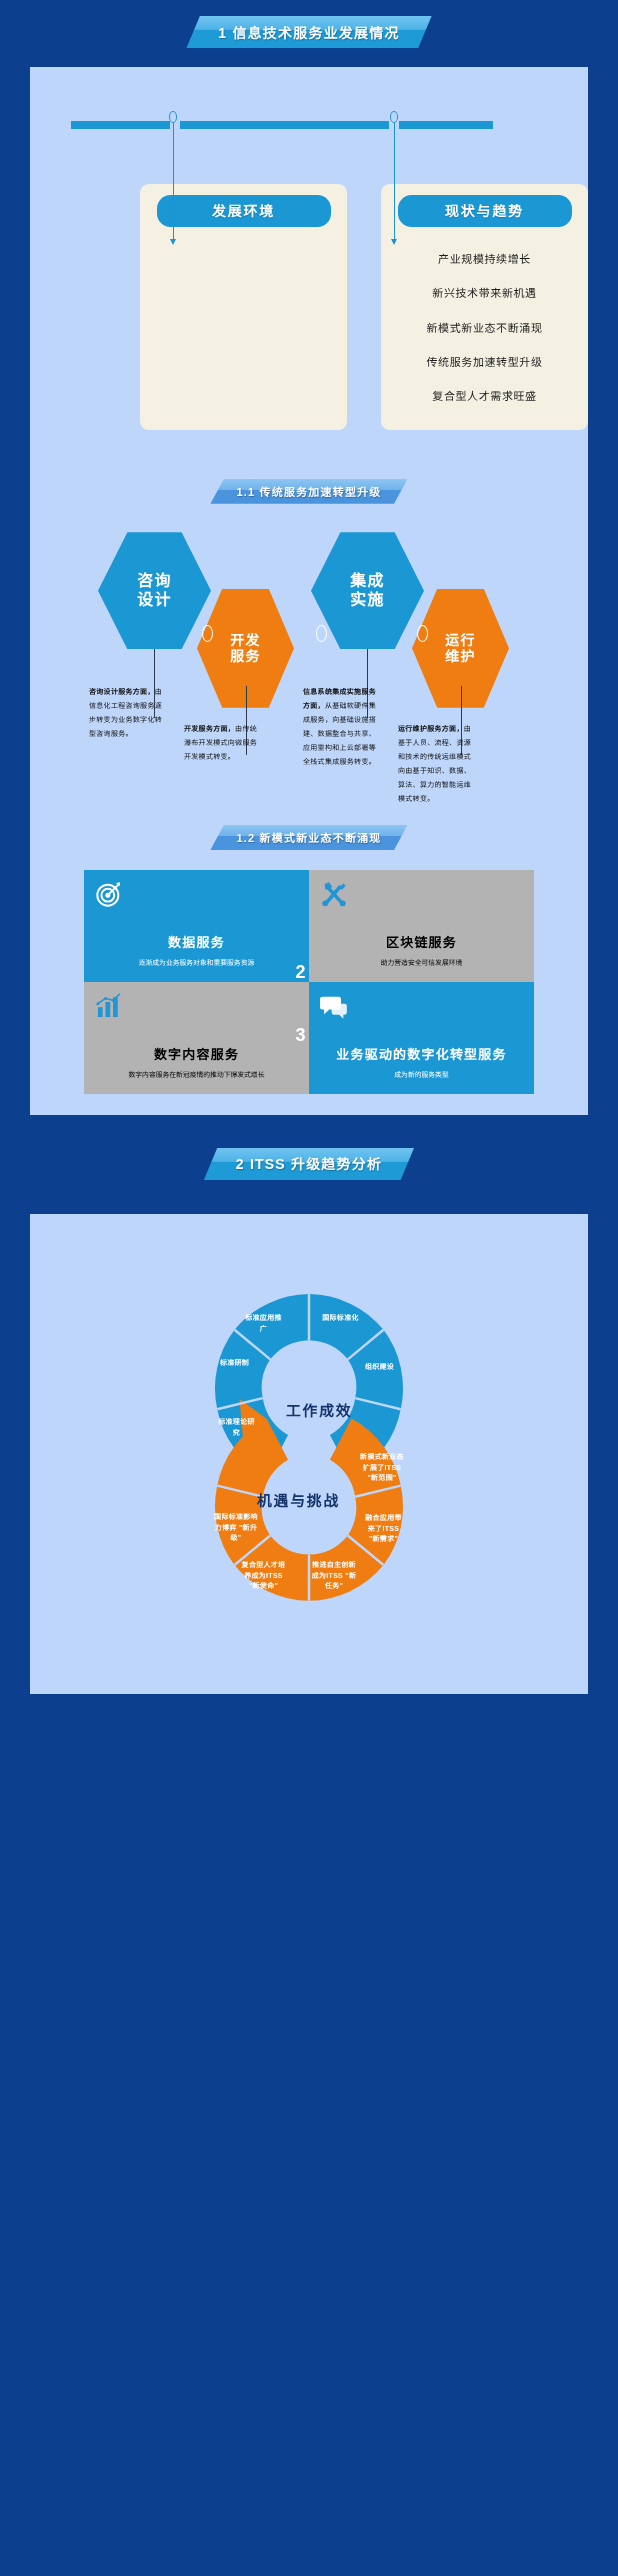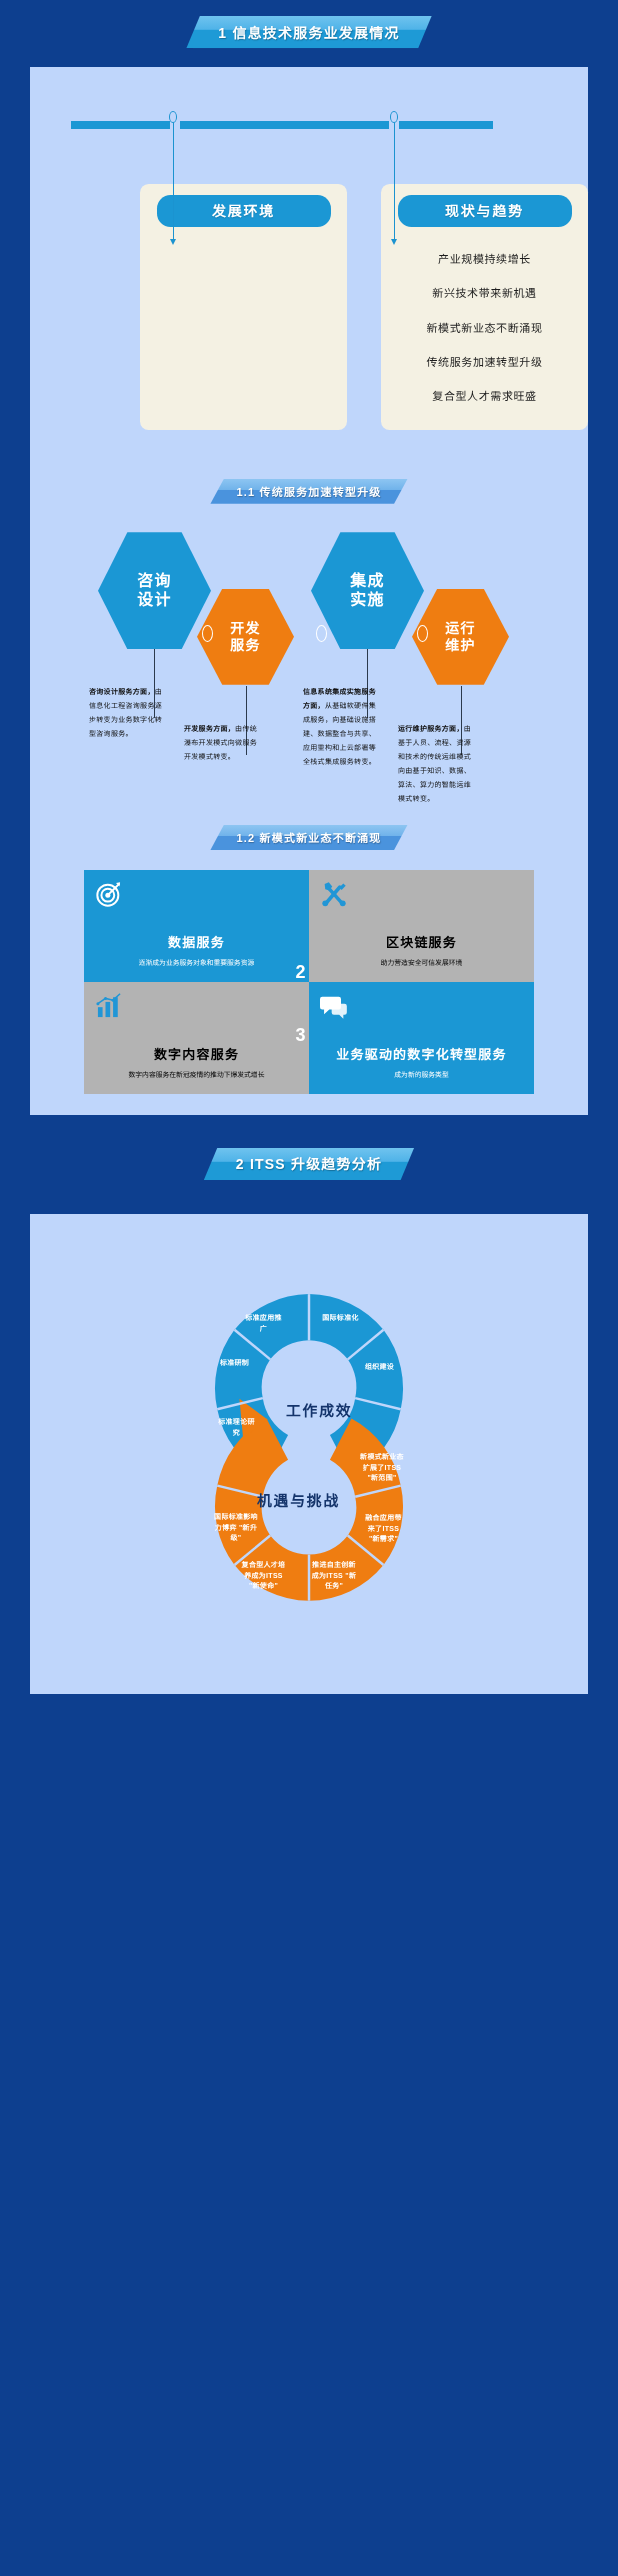--- a/index.html
+++ b/index.html
@@ -81,21 +81,21 @@
 
   
   .hex-stage { position: relative; height: 154px; }
   .hex {
     position: absolute; color: #fff; font-weight: bold;
     display: flex; flex-direction: column; align-items: center; justify-content: center;
     text-align: center; line-height: 1.18;
     clip-path: polygon(26% 0, 74% 0, 100% 50%, 74% 100%, 26% 100%, 0 50%);
   }
   .hex.big { width: 113px; height: 117px; font-size: 16px; letter-spacing: 1.2px; }
-  .hex.small { width: 97px; height: 96px; font-size: 14px; letter-spacing: 1.2px; }
+  .hex.small { width: 97px; height: 119px; font-size: 14px; letter-spacing: 1.2px; }
   .hex.blue { background: #1b97d4; }
   .hex.orange { background: #ef7d11; }
   .hex-link {
     position: absolute; width: 11px; height: 17px;
     border: 1.8px solid #ffffff; border-radius: 50%; background: transparent; z-index: 5;
   }
   .hex-stem { position: absolute; width: 1.2px; background: #2b3a4d; }
   .caption-row { position: relative; height: 92px; }
   .caption {
     position: absolute; width: 75px; font-size: 7px; line-height: 2.0;

